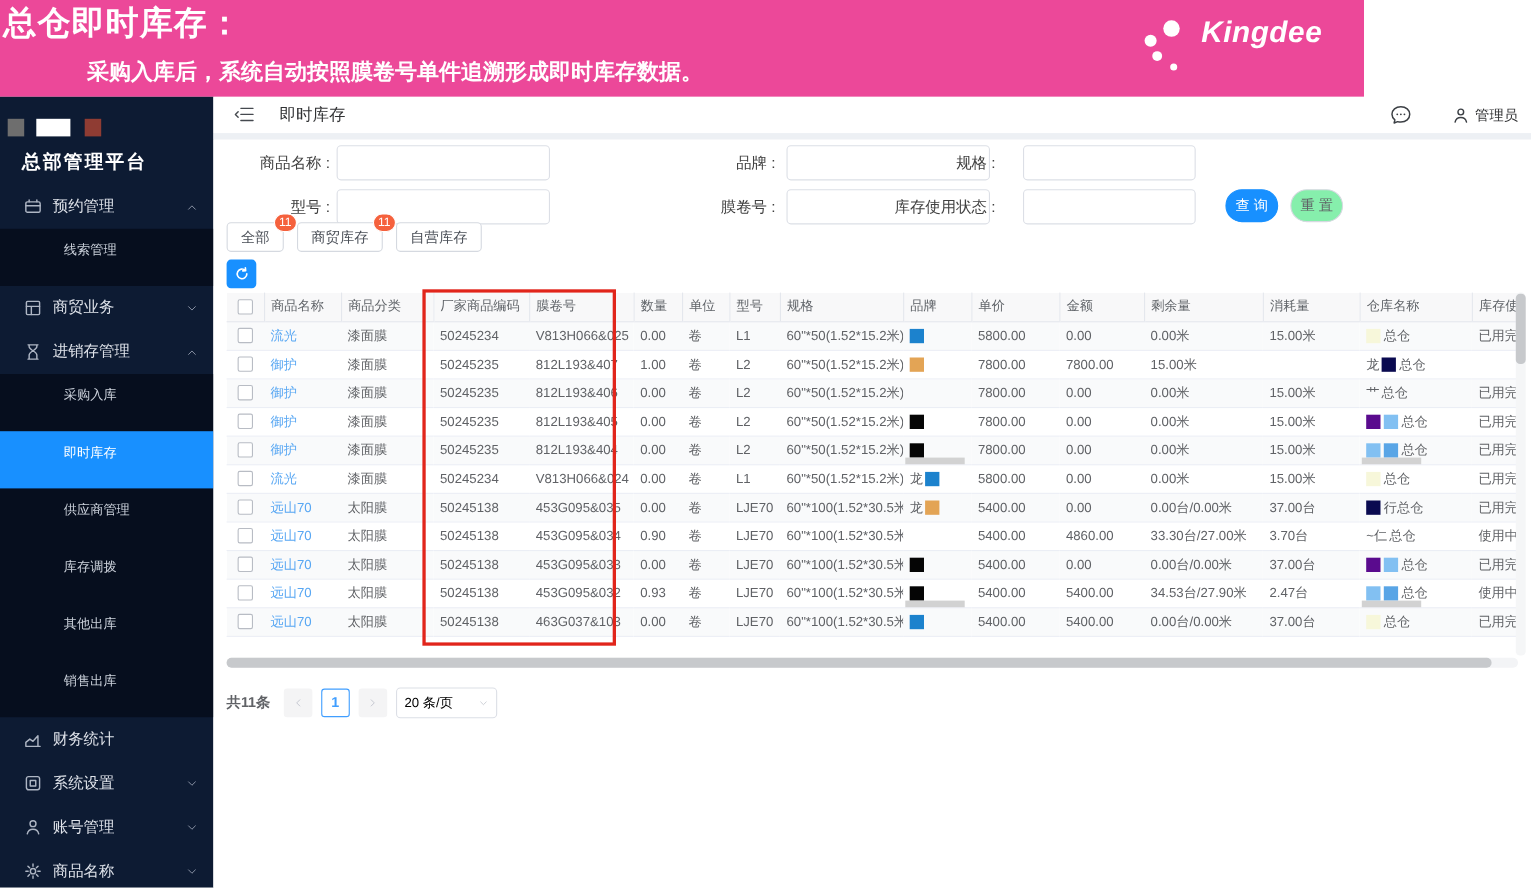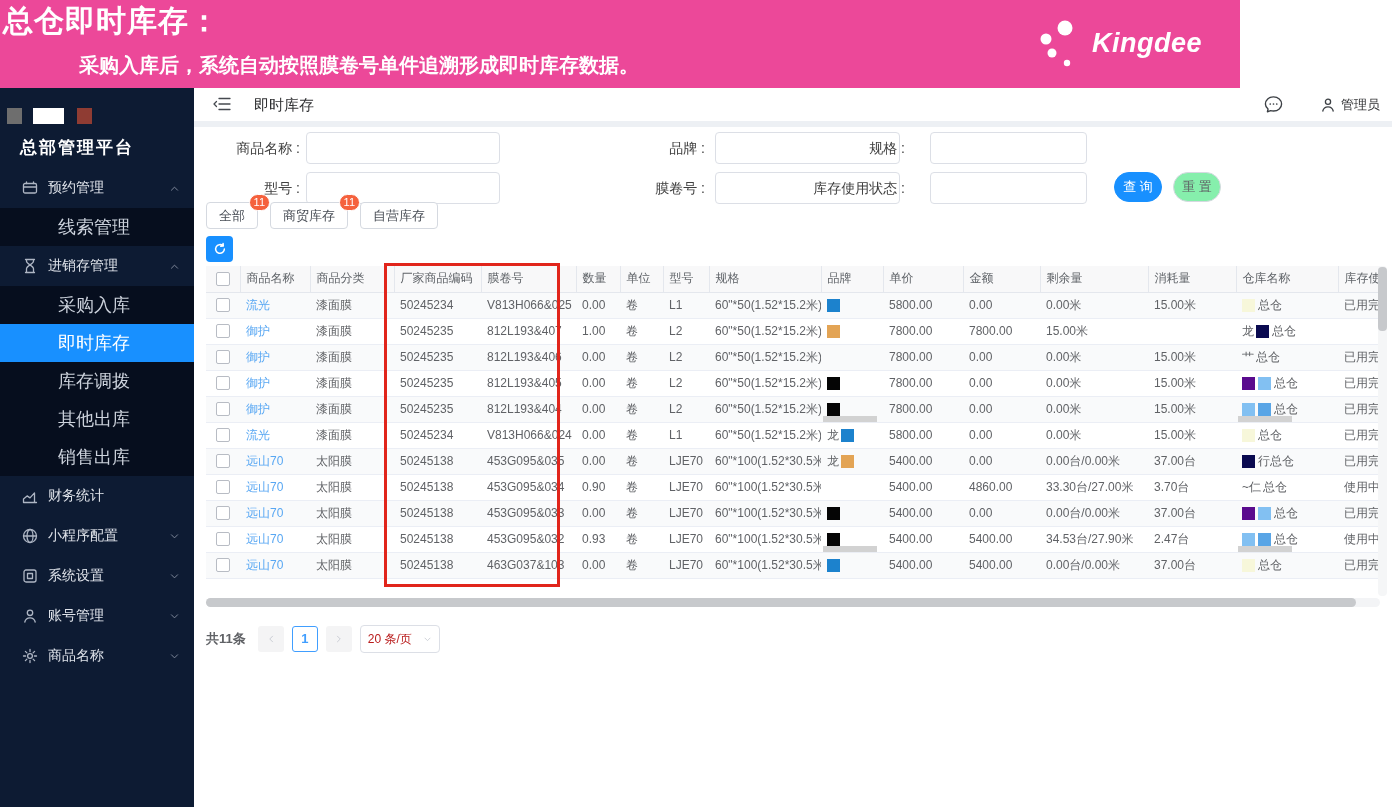--- a/index.html
+++ b/index.html
@@ -9,38 +9,38 @@
     background:#ffffff;
     font-family:"Liberation Sans","DejaVu Sans",sans-serif;
     color:#303133;
   }
   svg { fill:none; stroke:currentColor; stroke-width:1.3; stroke-linecap:round; stroke-linejoin:round; width:100%; height:100%; display:block; }
 
   
   .banner { position:absolute; left:0; top:0; width:1240px; height:88px; background:#ec4899; color:#fff; }
   .banner-title { position:absolute; left:3px; top:1px; font-size:30px; font-weight:700; letter-spacing:1px; }
   .banner-sub { position:absolute; left:79px; top:52px; font-size:20px; font-weight:700; }
-  .kd-logo { position:absolute; right:38px; top:14px; height:58px; display:flex; align-items:center; gap:9px; }
+  .kd-logo { position:absolute; right:38px; top:14px; height:58px; display:flex; align-items:flex-start; gap:9px; }
   .kd-dots { width:44px; height:54px; }
   .kd-text { font-size:27px; font-weight:700; font-style:italic; letter-spacing:0.5px; }
 
   
   .sidebar { position:absolute; left:0; top:88px; width:194px; height:719px; background:#0d1b33; color:#dfe3ea; }
   .logo-blocks { position:absolute; left:0; top:20px; height:16px; width:100%; }
   .logo-blocks span { position:absolute; top:0; height:16px; display:block; }
   .lb1 { left:7px;  width:15px; }
   .lb2 { left:33px; width:31px; }
   .lb3 { left:77px; width:15px; }
   .platform-title { position:absolute; left:20px; top:48px; font-size:17px; font-weight:700; color:#fff; letter-spacing:2px; }
   .menu { position:absolute; left:0; top:80px; width:100%; }
   .menu-item { height:40px; display:flex; align-items:center; padding-left:22px; font-size:14px; cursor:pointer; position:relative; }
   .menu-item .icn { width:16px; height:16px; margin-right:10px; color:#aeb6c4; }
   .menu-item .arrow { position:absolute; right:14px; width:11px; height:11px; color:#8a93a5; margin:0; }
   .submenu { background:#060e1e; }
-  .submenu-item { height:38px; line-height:38px; padding-left:58px; font-size:18px; color:#ccd2dc; cursor:pointer; }
+  .submenu-item { height:52px; line-height:38px; padding-left:58px; font-size:12px; color:#ccd2dc; cursor:pointer; }
   .submenu-item.active { background:#1890ff; color:#fff; }
 
   
   .topbar { position:absolute; left:194px; top:88px; right:0; height:33px; background:#fff; }
   .collapse-btn { position:absolute; left:18px; top:8px; width:20px; height:16px; color:#45494f; cursor:pointer; }
   .topbar-title { position:absolute; left:60px; top:0; line-height:33px; font-size:15px; color:#303133; }
   .chat-btn { position:absolute; right:108px; top:6px; width:21px; height:21px; color:#3c4045; cursor:pointer; }
   .user-group { position:absolute; right:12px; top:0; height:33px; display:flex; align-items:center; gap:5px; cursor:pointer; }
   .user-group .icn { width:16px; height:16px; color:#3c4045; }
   .user-label { font-size:13px; color:#303133; }
@@ -91,21 +91,21 @@
   .vscroll-thumb { position:absolute; top:1px; left:0; width:9px; height:64px; background:#c7c9cc; border-radius:4px; cursor:pointer; }
   .hscroll { position:absolute; top:471px; left:12px; width:1174px; height:9px; background:#f3f4f6; border-radius:5px; }
   .hscroll-thumb { position:absolute; top:0; left:0; width:1150px; height:9px; background:#c7c9cc; border-radius:5px; cursor:pointer; }
 
   
   .pager { position:absolute; left:12px; top:498px; height:28px; display:flex; align-items:center; gap:8px; font-size:13px; color:#606266; }
   .pg-total { margin-right:4px; font-weight:600; }
   .pg-btn { width:26px; height:26px; background:#f4f4f5; border-radius:3px; color:#c0c4cc; display:flex; align-items:center; justify-content:center; cursor:pointer; }
   .pg-btn .icn { width:10px; height:10px; }
   .pg-page { width:26px; height:26px; background:#fff; border:1px solid #409eff; border-radius:3px; color:#409eff; text-align:center; line-height:24px; font-weight:600; cursor:pointer; }
-  .pg-size { width:80px; height:28px; border:1px solid #dcdfe6; border-radius:4px; display:flex; align-items:center; justify-content:space-between; padding:4px 7px; color:#b91c1c; font-size:12px; cursor:pointer; background:#fff; }
+  .pg-size { width:92px; height:28px; border:1px solid #dcdfe6; border-radius:4px; display:flex; align-items:center; justify-content:space-between; padding:4px 7px; color:#000000; font-size:12px; cursor:pointer; background:#fff; }
   .pg-size .icn { width:9px; height:9px; color:#c0c4cc; }
 </style>
 </head>
 <body>
 
 <div class="banner">
   <div class="banner-title">总仓即时库存：</div>
   <div class="banner-sub">采购入库后，系统自动按照膜卷号单件追溯形成即时库存数据。</div>
   <div class="kd-logo">
     <span class="kd-dots">
@@ -141,59 +141,59 @@
             <path d="M3.5 10.5L8 6l4.5 4.5"></path>
           </svg>
         </span>
       </div>
       <div class="submenu">
         <div class="submenu-item">线索管理</div>
       </div>
       <div class="menu-item">
         <span class="icn">
           <svg viewBox="0 0 16 16">
+            <rect x="2" y="2" width="12" height="12" rx="1"></rect>
+            <path d="M2 6.5h12M6.5 6.5V14"></path>
+          </svg>
+        </span>
+        <span class="mi-label">商贸业务</span>
+        <span class="icn arrow">
+          <svg viewBox="0 0 16 16">
+            <path d="M3.5 5.5L8 10l4.5-4.5"></path>
+          </svg>
+        </span>
+      </div>
+      <div class="menu-item">
+        <span class="icn">
+          <svg viewBox="0 0 16 16">
             <path d="M3.5 1.5h9M3.5 14.5h9M4.5 1.5v1.8c0 2.7 7 4.5 7 7.4v3.8M11.5 1.5v1.8c0 2.7-7 4.5-7 7.4v3.8"></path>
           </svg>
         </span>
         <span class="mi-label">进销存管理</span>
         <span class="icn arrow">
           <svg viewBox="0 0 16 16">
             <path d="M3.5 10.5L8 6l4.5 4.5"></path>
           </svg>
         </span>
       </div>
       <div class="submenu">
         <div class="submenu-item">采购入库</div>
         <div class="submenu-item active">即时库存</div>
+        <div class="submenu-item">供应商管理</div>
         <div class="submenu-item">库存调拨</div>
         <div class="submenu-item">其他出库</div>
         <div class="submenu-item">销售出库</div>
       </div>
       <div class="menu-item">
         <span class="icn">
           <svg viewBox="0 0 16 16">
             <path d="M1.5 14.5h13M1.5 14.5v-3.6l3.6-3 2.9 2 4.5-5v9.6"></path>
           </svg>
         </span>
         <span class="mi-label">财务统计</span>
-      </div>
-      <div class="menu-item">
-        <span class="icn">
-          <svg viewBox="0 0 16 16">
-            <circle cx="8" cy="8" r="6.5"></circle>
-            <ellipse cx="8" cy="8" rx="3" ry="6.5"></ellipse>
-            <path d="M1.5 8h13"></path>
-          </svg>
-        </span>
-        <span class="mi-label">小程序配置</span>
-        <span class="icn arrow">
-          <svg viewBox="0 0 16 16">
-            <path d="M3.5 5.5L8 10l4.5-4.5"></path>
-          </svg>
-        </span>
       </div>
       <div class="menu-item">
         <span class="icn">
           <svg viewBox="0 0 16 16">
             <rect x="2" y="2" width="12" height="12" rx="2"></rect>
             <rect x="5.5" y="5.5" width="5" height="5"></rect>
           </svg>
         </span>
         <span class="mi-label">系统设置</span>
         <span class="icn arrow">

